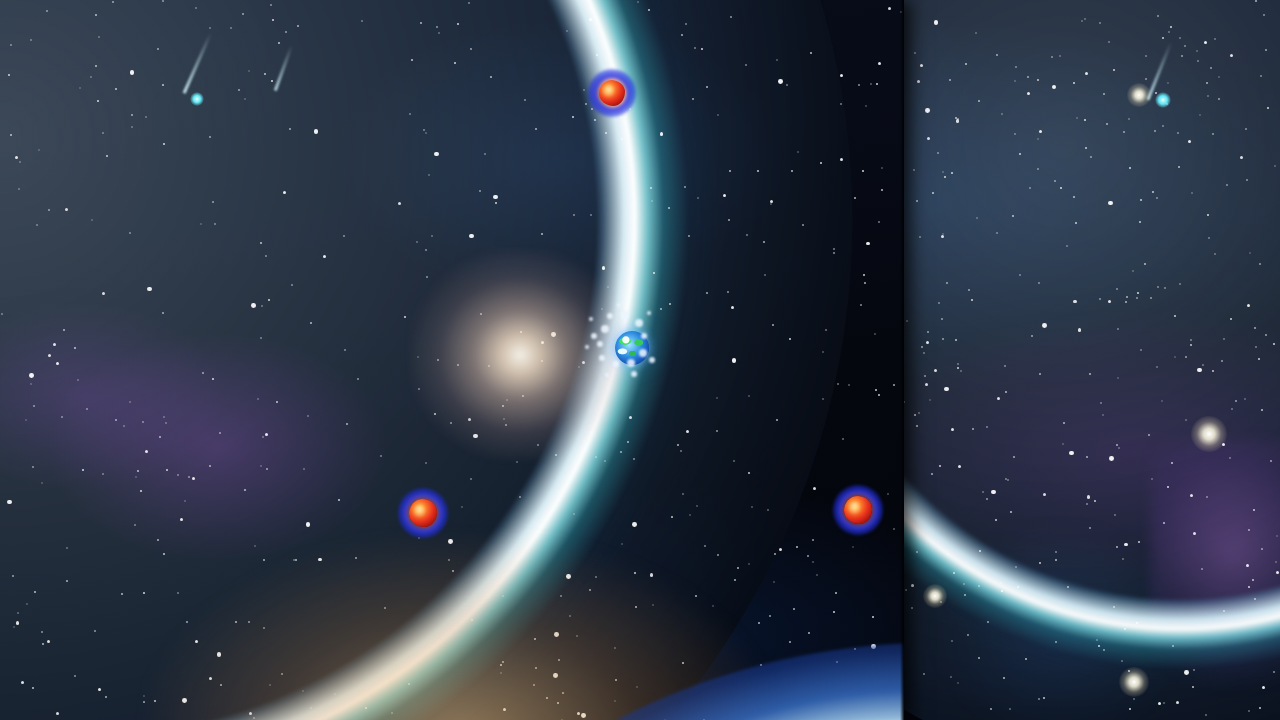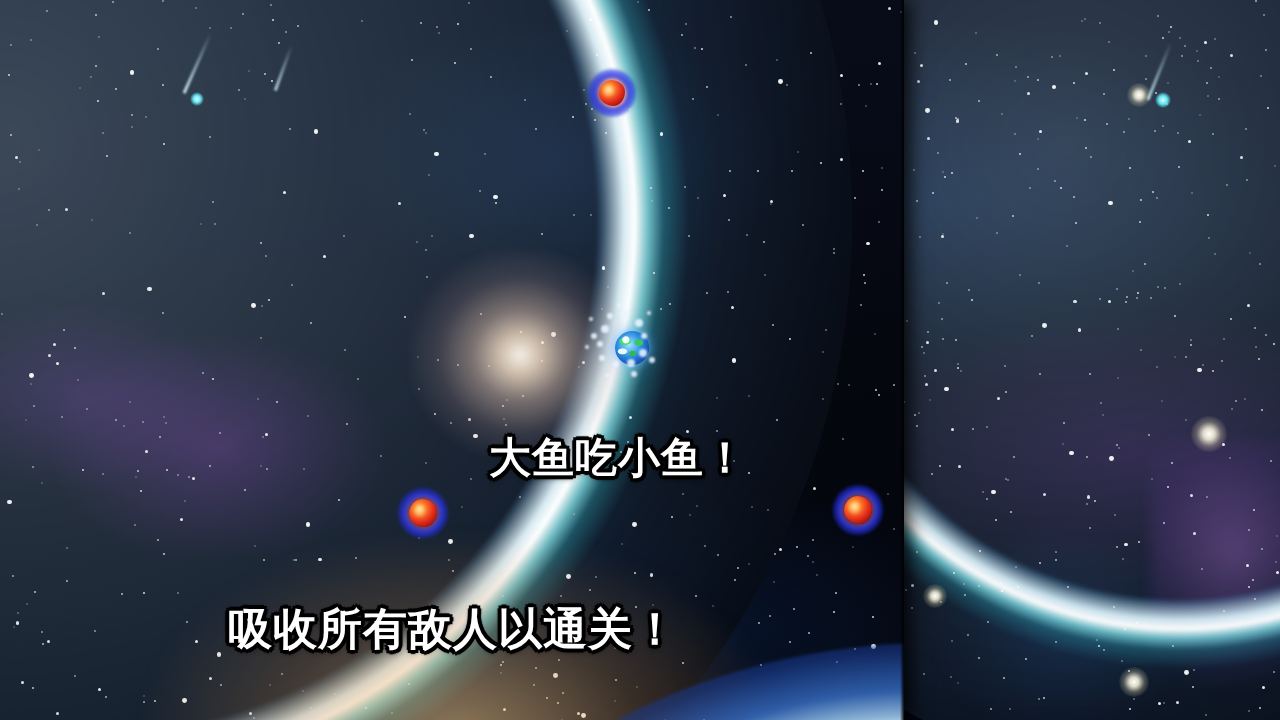--- a/index.html
+++ b/index.html
@@ -964,17 +964,15 @@
           <i class="pp" style="left:-23px;top:-11px;width:4px;height:4px;"></i>
           <i class="pp" style="left:35px;top:-17px;width:4px;height:4px;"></i>
           <i class="pp" style="left:37px;top:29px;width:6px;height:6px;"></i>
           <i class="pp" style="left:5px;top:-25px;width:4px;height:4px;"></i>
           <i class="pp" style="left:-27px;top:17px;width:4px;height:4px;"></i>
           <i class="pp" style="left:19px;top:43px;width:6px;height:6px;"></i>
           <i class="pp" style="left:-7px;top:45px;width:4px;height:4px;"></i>
         </div>
       </div>
 
-    <div class="tip" id="tip2">大鱼吃小鱼！</div>
-    <div class="tip" id="tip3">吸收所有敌人以通关！</div>
   </div>
 
 </div>
 
 </body></html>

